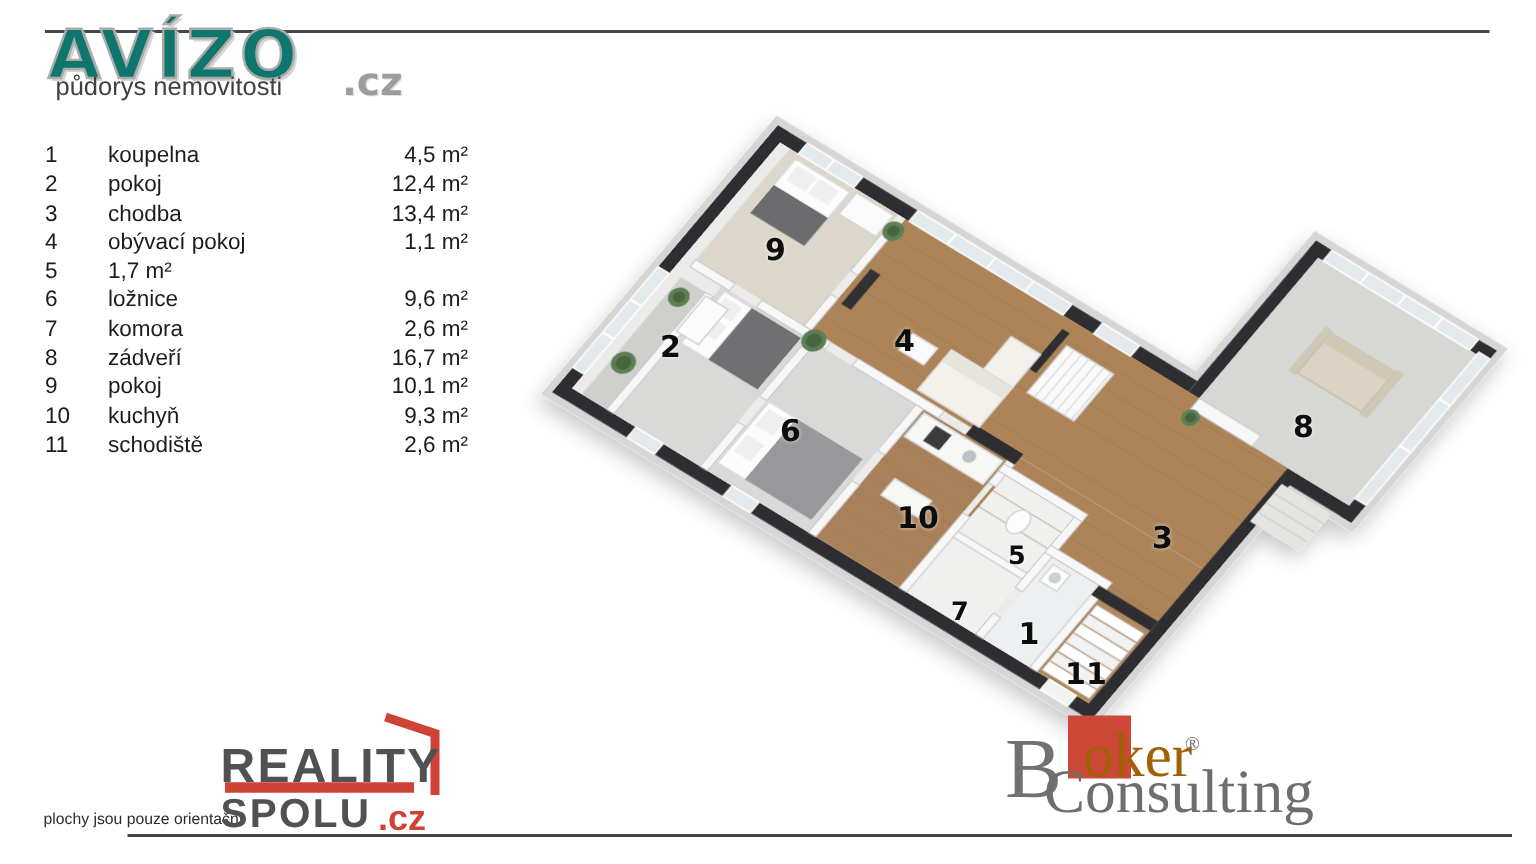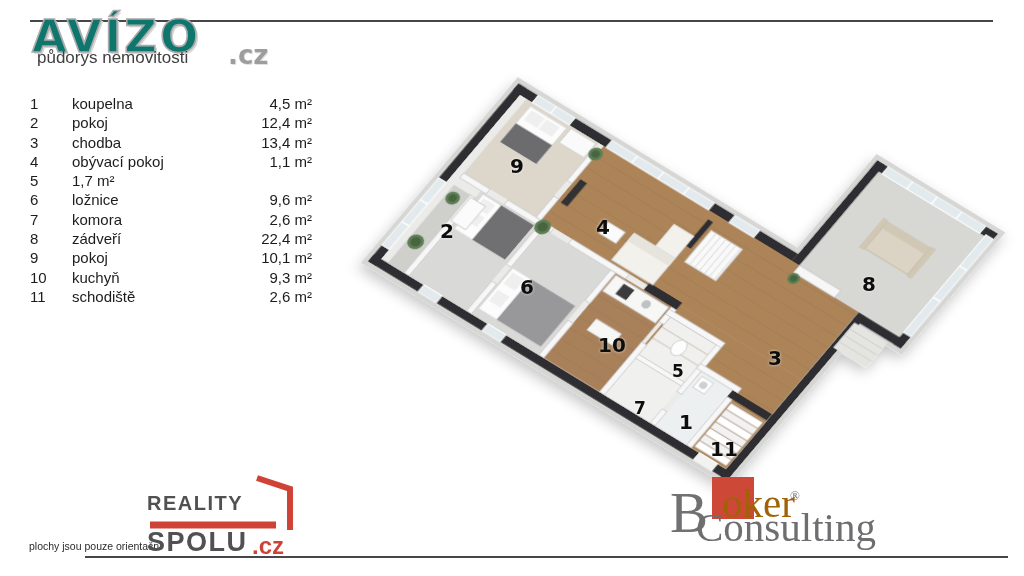--- a/index.html
+++ b/index.html
@@ -24,21 +24,21 @@
 
   
   #plan-svg{position:absolute;left:0;top:0;width:1024px;height:576px;}
 
   
   .room-num{position:absolute;transform:translate(-50%,-50%);font-family:"DejaVu Sans",sans-serif;
       font-weight:700;font-size:20px;color:#0d0d0d;text-shadow:0 0 3px rgba(255,255,255,.7);}
 
   
   #disclaimer{position:absolute;left:29px;top:540px;font-size:10.5px;color:#2b2b2b;}
-  #reality-line1{position:absolute;left:147px;top:492px;font-size:20px;font-weight:700;
+  #reality-line1{position:absolute;left:147px;top:492px;font-size:32px;font-weight:700;
       color:#515153;letter-spacing:1.5px;}
   #reality-line2{position:absolute;left:147px;top:527px;font-size:27px;font-weight:700;
       color:#515153;letter-spacing:1.5px;}
   #reality-suffix{position:absolute;left:252px;top:532px;font-size:24px;font-weight:700;color:#cf4337;}
   #broker{position:absolute;left:660px;top:470px;width:260px;height:90px;}
   #broker-square{position:absolute;left:52px;top:7px;width:42px;height:42px;background:#cd4836;}
   #broker-initial{position:absolute;left:10px;top:14px;font-family:"Liberation Serif",serif;
       font-size:57px;color:#717173;line-height:1;}
   #broker-part1{position:absolute;left:62px;top:13px;font-family:"Liberation Serif",serif;
       font-size:41px;color:#a16207;line-height:1;}
@@ -87,21 +87,21 @@
       <span class="legend-area">9,6 m²</span>
     </div>
   <div class="legend-row">
       <span class="legend-num">7</span>
       <span class="legend-name">komora</span>
       <span class="legend-area">2,6 m²</span>
     </div>
   <div class="legend-row">
       <span class="legend-num">8</span>
       <span class="legend-name">zádveří</span>
-      <span class="legend-area">22,4 m²</span>
+      <span class="legend-area">16,7 m²</span>
     </div>
   <div class="legend-row">
       <span class="legend-num">9</span>
       <span class="legend-name">pokoj</span>
       <span class="legend-area">10,1 m²</span>
     </div>
   <div class="legend-row">
       <span class="legend-num">10</span>
       <span class="legend-name">kuchyň</span>
       <span class="legend-area">9,3 m²</span>

